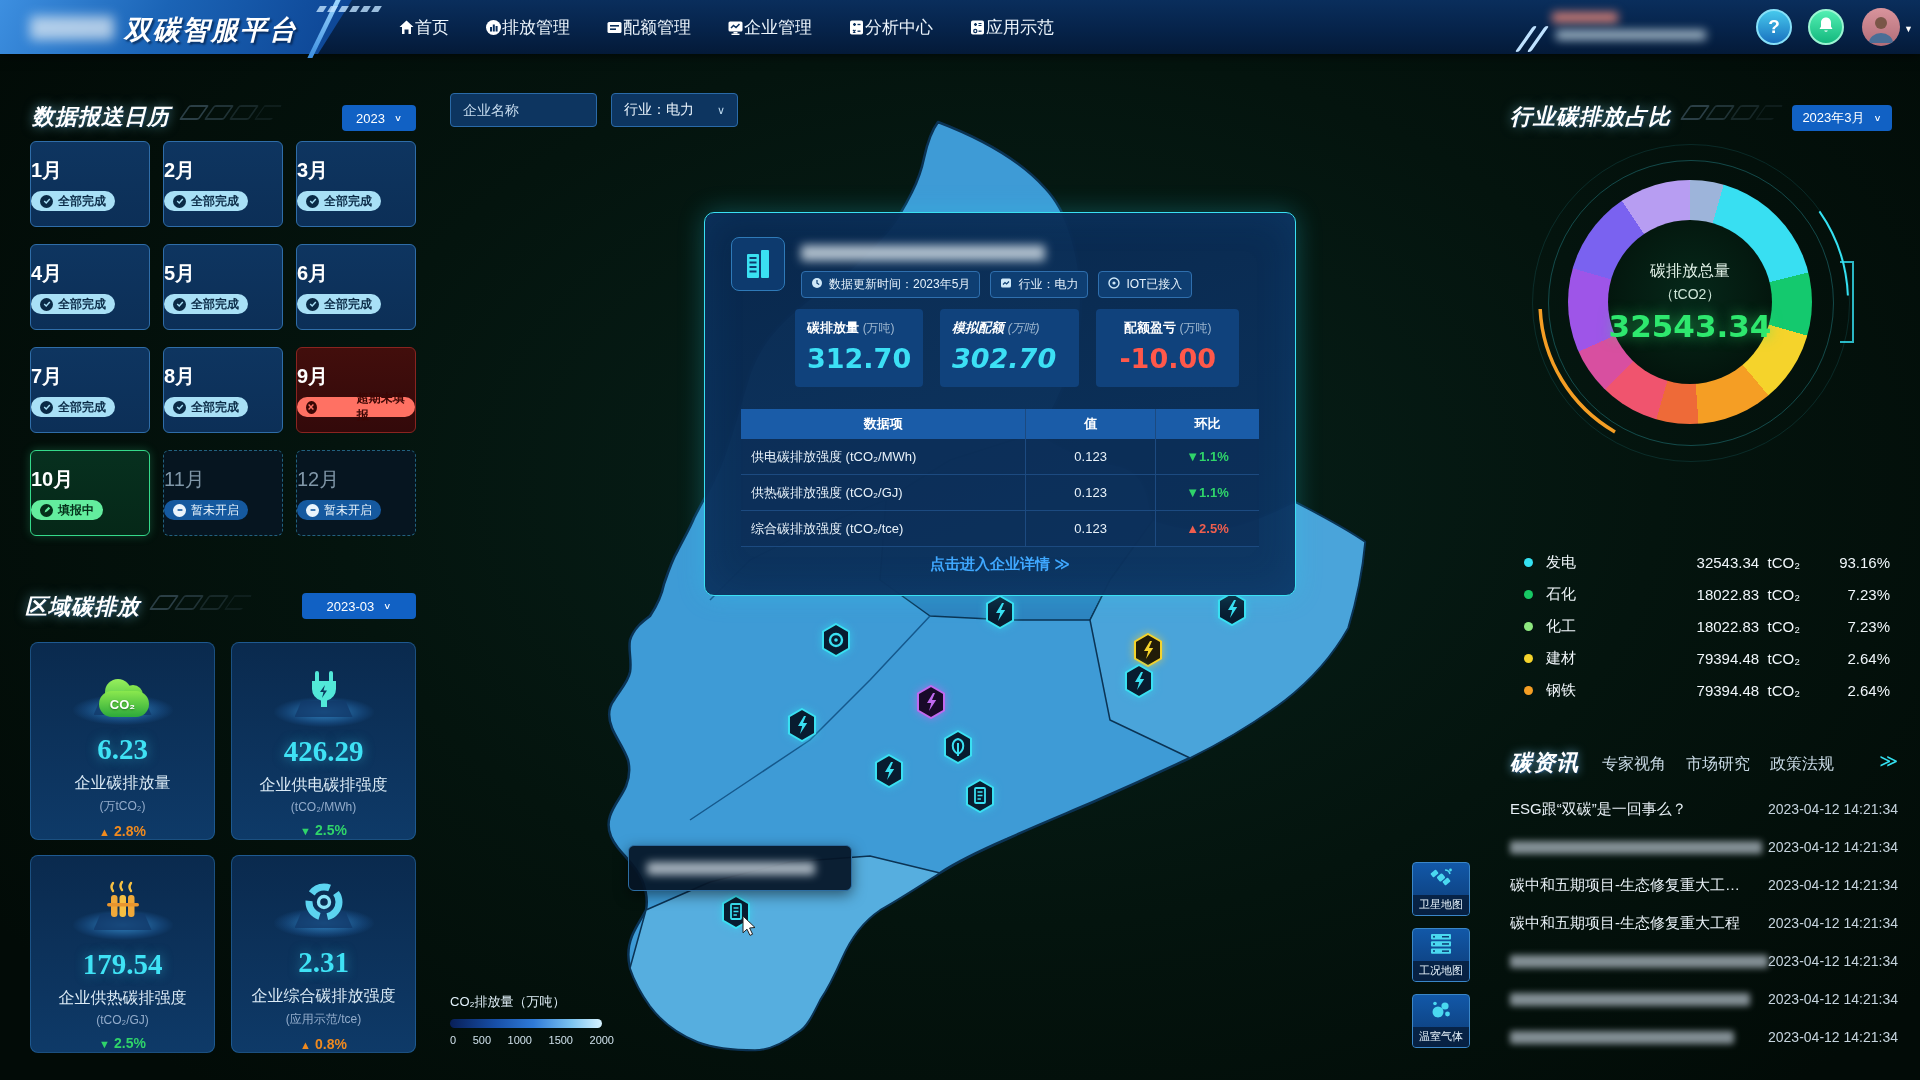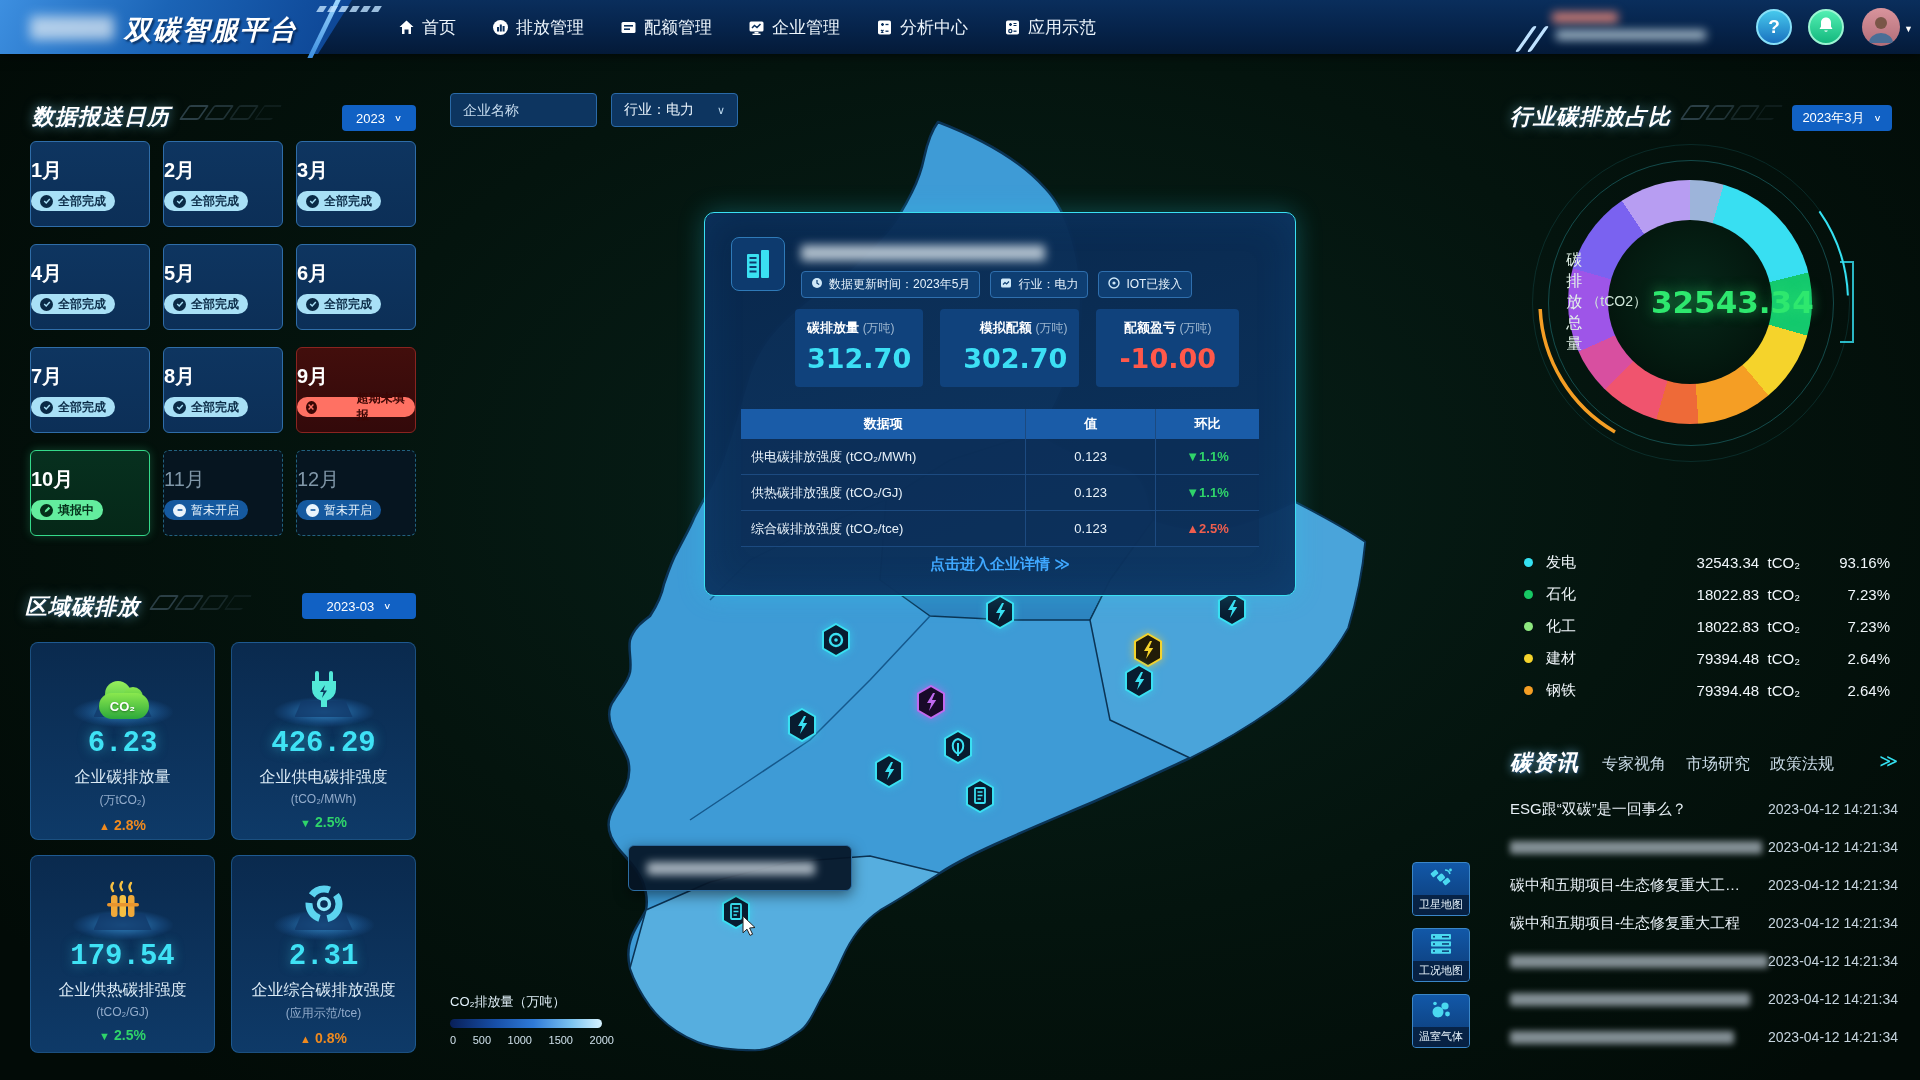--- a/index.html
+++ b/index.html
@@ -9,21 +9,21 @@
   
   .topbar{position:absolute;left:0;top:0;width:1920px;height:54px;
     background:linear-gradient(180deg,#0a2e5c 0%,#06234a 55%,#041a38 100%);box-shadow:0 2px 10px rgba(0,0,0,.6);}
   .logo-wrap{position:absolute;left:0;top:0;width:352px;height:54px;
     background:linear-gradient(115deg,#3d8fe0 0%,#1b64b6 45%,#0c4392 100%);
     clip-path:polygon(0 0,100% 0,calc(100% - 34px) 100%,0 100%);}
   .logo-edge{position:absolute;left:322px;top:-2px;width:5px;height:60px;background:linear-gradient(180deg,#9fd8ff,#3d8fe0);transform:skewX(-26deg);}
   .logo-blur{position:absolute;left:30px;top:16px;width:84px;height:24px;background:#dce8f2;border-radius:3px;filter:blur(6px);opacity:.75;}
   .logo-text{position:absolute;left:124px;top:12px;font-size:27px;font-weight:700;font-style:italic;color:#fff;letter-spacing:2px;text-shadow:2px 2px 2px rgba(0,20,50,.6);}
   .nav{position:absolute;left:398px;top:0;height:54px;display:flex;gap:36px;align-items:center;}
-  .nav-item{display:flex;align-items:center;gap:7px;color:#eef6fd;font-size:17px;cursor:pointer;}
+  .nav-item{display:flex;align-items:center;color:#eef6fd;font-size:17px;cursor:pointer;}
   .nav-item svg{display:block;}
   .deco-ticks{position:absolute;left:318px;top:6px;display:flex;gap:4px;}
   .deco-ticks i{width:7px;height:6px;background:#bfe2ff;transform:skewX(-32deg);opacity:.8;}
   .dbl-slash{position:absolute;left:1524px;top:26px;width:30px;height:26px;}
   .dbl-slash i{position:absolute;top:0;width:4px;height:26px;background:#bfe2ff;transform:skewX(-35deg);border-radius:2px;}
   .dbl-slash i:nth-child(2){left:12px;}
   .tb-blur{position:absolute;left:1552px;top:8px;width:200px;height:40px;}
   .tb-blur .b1{position:absolute;left:0;top:4px;width:66px;height:11px;background:#c97a74;border-radius:2px;filter:blur(5px);}
   .tb-blur .b2{position:absolute;left:4px;top:22px;width:150px;height:10px;background:#9fb4c4;border-radius:2px;filter:blur(5px);}
   .circ-btn{position:absolute;top:9px;width:36px;height:36px;border-radius:50%;display:flex;align-items:center;justify-content:center;cursor:pointer;}
@@ -61,21 +61,21 @@
   .mtile.pending .mbadge{background:#15599f;color:#eaf4fc;font-weight:400;}
   .mtile.pending .bic{background:#eaf4fc;}
   
   .card-grid{position:absolute;left:30px;top:642px;display:grid;grid-template-columns:185px 185px;grid-auto-rows:198px;column-gap:16px;row-gap:15px;}
   .scard{border-radius:8px;background:linear-gradient(180deg,#0a2a4e 0%,#0d3560 70%,#0e3a68 100%);
     border:1px solid rgba(60,150,220,.35);display:flex;flex-direction:column;align-items:center;cursor:pointer;position:relative;}
   .scard .icon-zone{height:66px;margin-top:12px;display:flex;align-items:flex-end;justify-content:center;position:relative;width:100%;}
   .ped{position:absolute;left:50%;bottom:-6px;transform:translateX(-50%);width:100px;height:30px;
     background:radial-gradient(ellipse at center,rgba(70,180,255,.65) 0%,rgba(50,140,230,.18) 55%,transparent 72%);}
   .ped::before{content:"";position:absolute;left:50%;top:4px;transform:translateX(-50%);width:58px;height:16px;background:#123a6acc;clip-path:polygon(12% 0,88% 0,100% 100%,0 100%);}
-  .sval{margin-top:6px;font-family:Liberation Mono, monospace;font-size:29px;font-weight:700;color:#3fe2f5;text-shadow:0 0 12px rgba(60,220,245,.5);}
+  .sval{margin-top:14px;font-family:Liberation Serif, serif;font-size:29px;font-weight:700;color:#3fe2f5;text-shadow:0 0 12px rgba(60,220,245,.5);}
   .slab{margin-top:7px;font-size:16px;color:#dcebf6;}
   .sunit{margin-top:4px;font-size:12px;color:#93accb;}
   .sdelta{margin-top:8px;font-size:14px;font-weight:700;}
   .sdelta.up{color:#f08a1e;} .sdelta.down{color:#2fd46a;}
   .sdelta .arr{font-size:11px;margin-right:4px;}
   .co2cloud{position:relative;width:56px;height:40px;}
   .co2cloud .c1{position:absolute;left:4px;bottom:2px;width:50px;height:26px;border-radius:14px;background:linear-gradient(180deg,#8ae84e,#2ca93b);}
   .co2cloud .c2{position:absolute;left:10px;top:0;width:26px;height:26px;border-radius:50%;background:linear-gradient(180deg,#97ef5c,#4cc244);}
   .co2cloud .c3{position:absolute;right:8px;top:6px;width:20px;height:20px;border-radius:50%;background:linear-gradient(180deg,#8ae84e,#3db53f);}
   .co2cloud .t{position:absolute;left:0;right:0;bottom:7px;text-align:center;font-size:13px;font-weight:700;color:#fff;text-shadow:0 1px 2px rgba(0,60,0,.5);}
@@ -106,40 +106,40 @@
   
   .popup{position:absolute;left:704px;top:212px;width:590px;height:382px;border-radius:10px;
     background:linear-gradient(160deg,rgba(9,40,78,.97),rgba(12,52,96,.97));
     border:1px solid #3ae0f2;box-shadow:0 0 26px rgba(40,215,240,.28), inset 0 0 40px rgba(30,120,200,.15);}
   .p-icon{position:absolute;left:26px;top:24px;width:52px;height:52px;border-radius:8px;background:#0d3a6e;border:1px solid #2f7ab8;display:flex;align-items:center;justify-content:center;}
   .p-nameblur{position:absolute;left:96px;top:32px;width:244px;height:16px;background:#d7e2ea;border-radius:2px;filter:blur(5px);opacity:.8;}
   .p-badges{position:absolute;left:96px;top:58px;display:flex;gap:10px;}
   .chip{height:25px;display:flex;align-items:center;gap:6px;background:#0e3e72;border:1px solid #2f6fae;border-radius:4px;padding:0 9px;font-size:12px;color:#e6f2fc;}
   .p-stats{position:absolute;left:58px;top:96px;width:476px;display:flex;gap:17px;}
   .pbox{height:78px;border-radius:4px;background:#10427c;box-sizing:border-box;padding:10px 12px 0;}
-  .pbox.b1{width:128px;margin-left:32px;} .pbox.b2{width:170px;text-align:right;} .pbox.b3{width:174px;text-align:center;}
+  .pbox.b1{width:128px;margin-left:32px;} .pbox.b2{width:170px;text-align:left;font-style:italic;} .pbox.b3{width:174px;text-align:center;}
   .pbox .pl{font-size:13px;color:#fff;font-weight:700;}
   .pbox .pl .u{font-weight:400;color:#9fb8d0;font-size:12px;}
   .pbox .pv{margin-top:6px;font-size:27px;font-weight:700;color:#3ce0f5;font-family:"DejaVu Sans","Liberation Sans",sans-serif;}
   .pbox .pv.neg{color:#ff584a;}
   .p-table{position:absolute;left:36px;top:196px;width:518px;font-size:13px;border-collapse:collapse;}
   .p-table th{background:#1a5ca8;color:#fff;font-weight:700;height:28px;}
   .p-table td{background:rgba(13,45,88,.55);color:#e8f2fa;height:33px;text-align:center;border-bottom:1px solid #1c4a80;}
   .p-table td.item{text-align:left;padding-left:10px;}
   .p-table td+td,.p-table th+th{border-left:1px solid #1c4a80;}
   .p-table col.c1{width:55%;} .p-table col.c2{width:25%;} .p-table col.c3{width:20%;}
   .tdelta.down{color:#2fd46a;font-weight:700;} .tdelta.up{color:#ef5e4e;font-weight:700;}
   .p-link{position:absolute;left:0;right:0;top:342px;text-align:center;font-size:15px;color:#3fa8ff;font-weight:700;cursor:pointer;}
   
   .ring-decor1{position:absolute;left:1548px;top:160px;width:284px;height:284px;border-radius:50%;border:1px solid rgba(60,220,235,.28);}
   .ring-decor2{position:absolute;left:1532px;top:144px;width:316px;height:316px;border-radius:50%;border:1px solid rgba(60,220,235,.12);}
   .donut{position:absolute;left:1568px;top:180px;width:244px;height:244px;border-radius:50%;}
   .donut-hole{position:absolute;left:1608px;top:220px;width:164px;height:164px;border-radius:50%;
     background:radial-gradient(circle at 50% 45%,#06281a 0%,#041a10 55%,#020d08 100%);
-    display:flex;flex-direction:row;align-items:center;justify-content:center;gap:4px;}
+    display:flex;flex-direction:column;align-items:center;justify-content:center;gap:4px;}
   .donut-hole .cl{font-size:16px;color:#e2f2e8;}
   .donut-hole .cu{font-size:14px;color:#cfe6d8;}
   .donut-hole .cv{font-size:31px;font-weight:700;color:#2ee86e;text-shadow:0 0 14px rgba(46,232,110,.6);font-family:"DejaVu Sans","Liberation Sans",sans-serif;}
   .ind-legend{position:absolute;left:1524px;top:546px;width:366px;}
   .ind-row{display:grid;grid-template-columns:22px 86px 1fr 84px;align-items:center;height:32px;font-size:15px;color:#f0f6fa;}
   .ind-row .dot{width:9px;height:9px;border-radius:50%;}
   .ind-row .val{text-align:right;padding-right:6px;white-space:nowrap;}
   .ind-row .pct{text-align:right;}
   
   .news-head{position:absolute;left:1510px;top:748px;width:388px;height:30px;}

